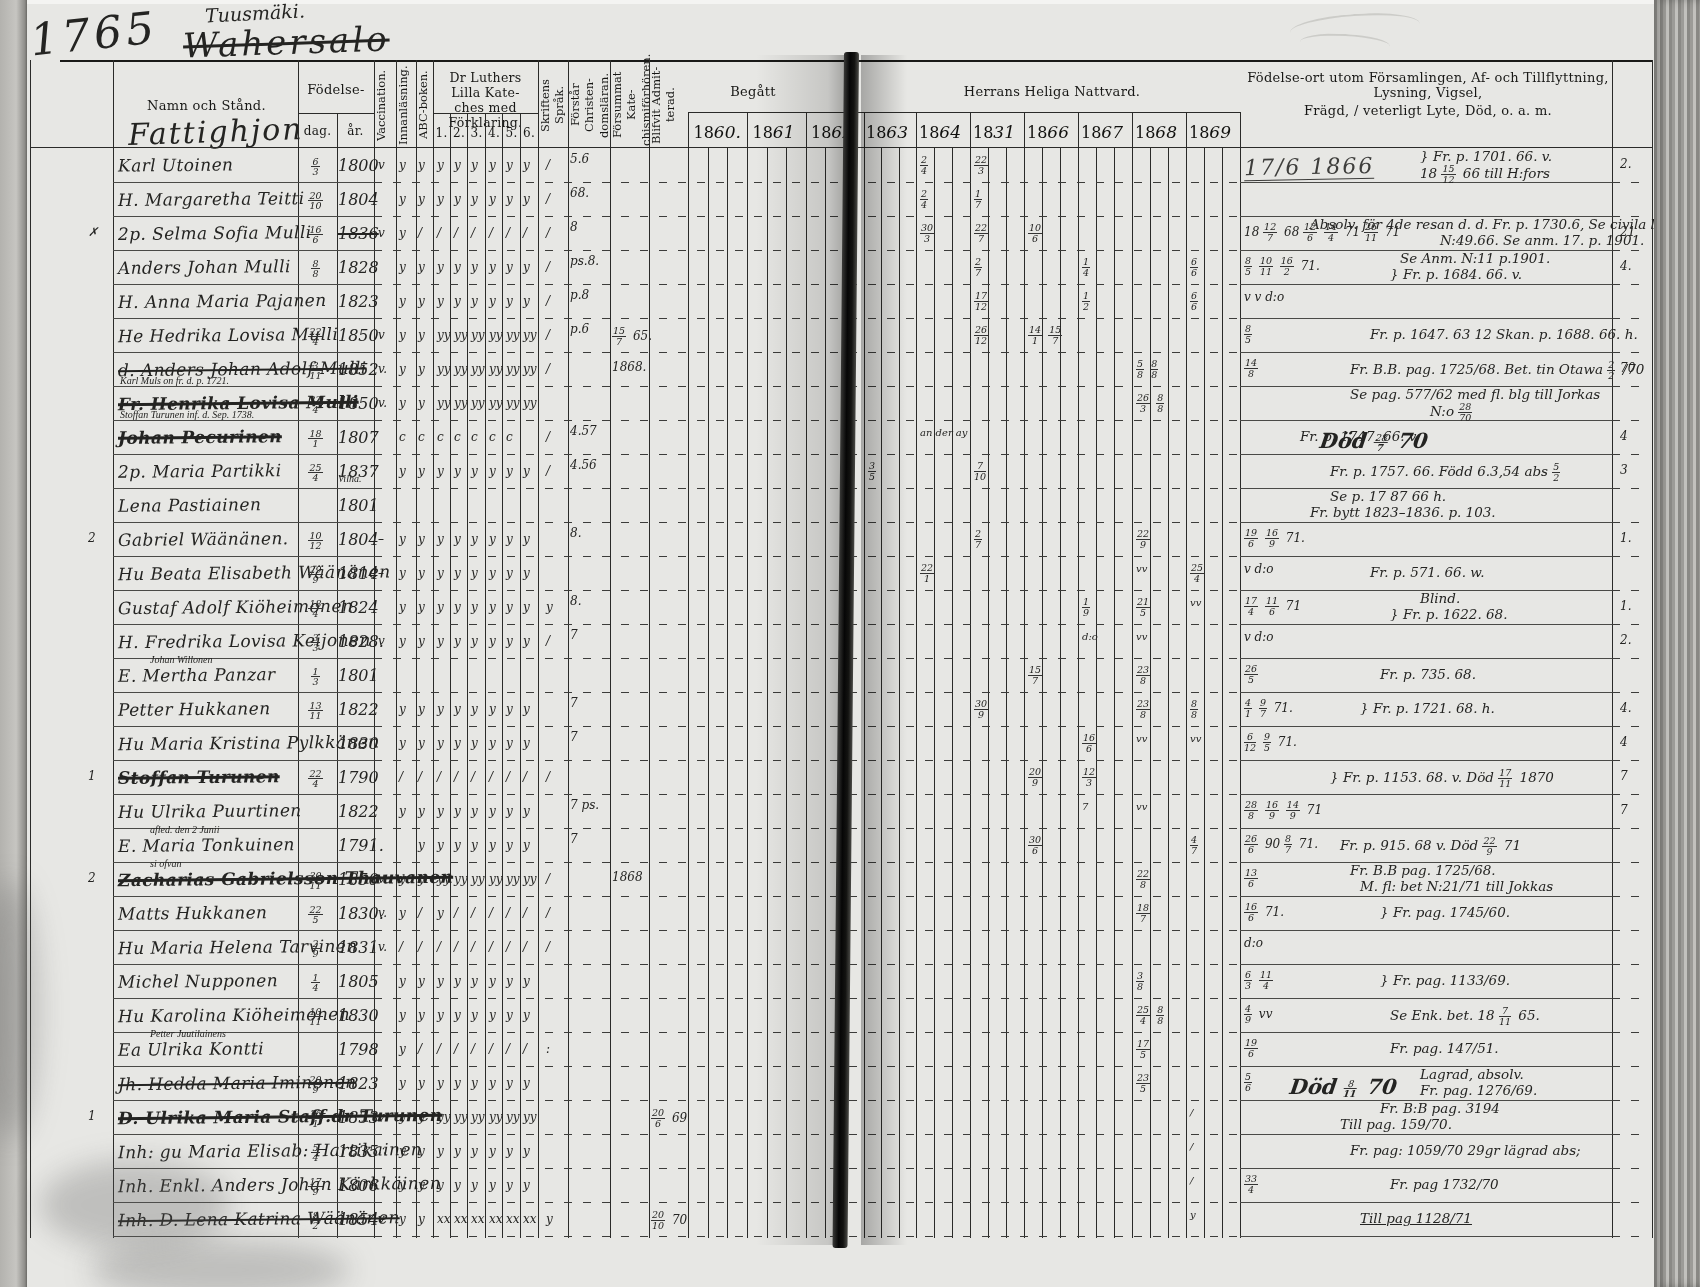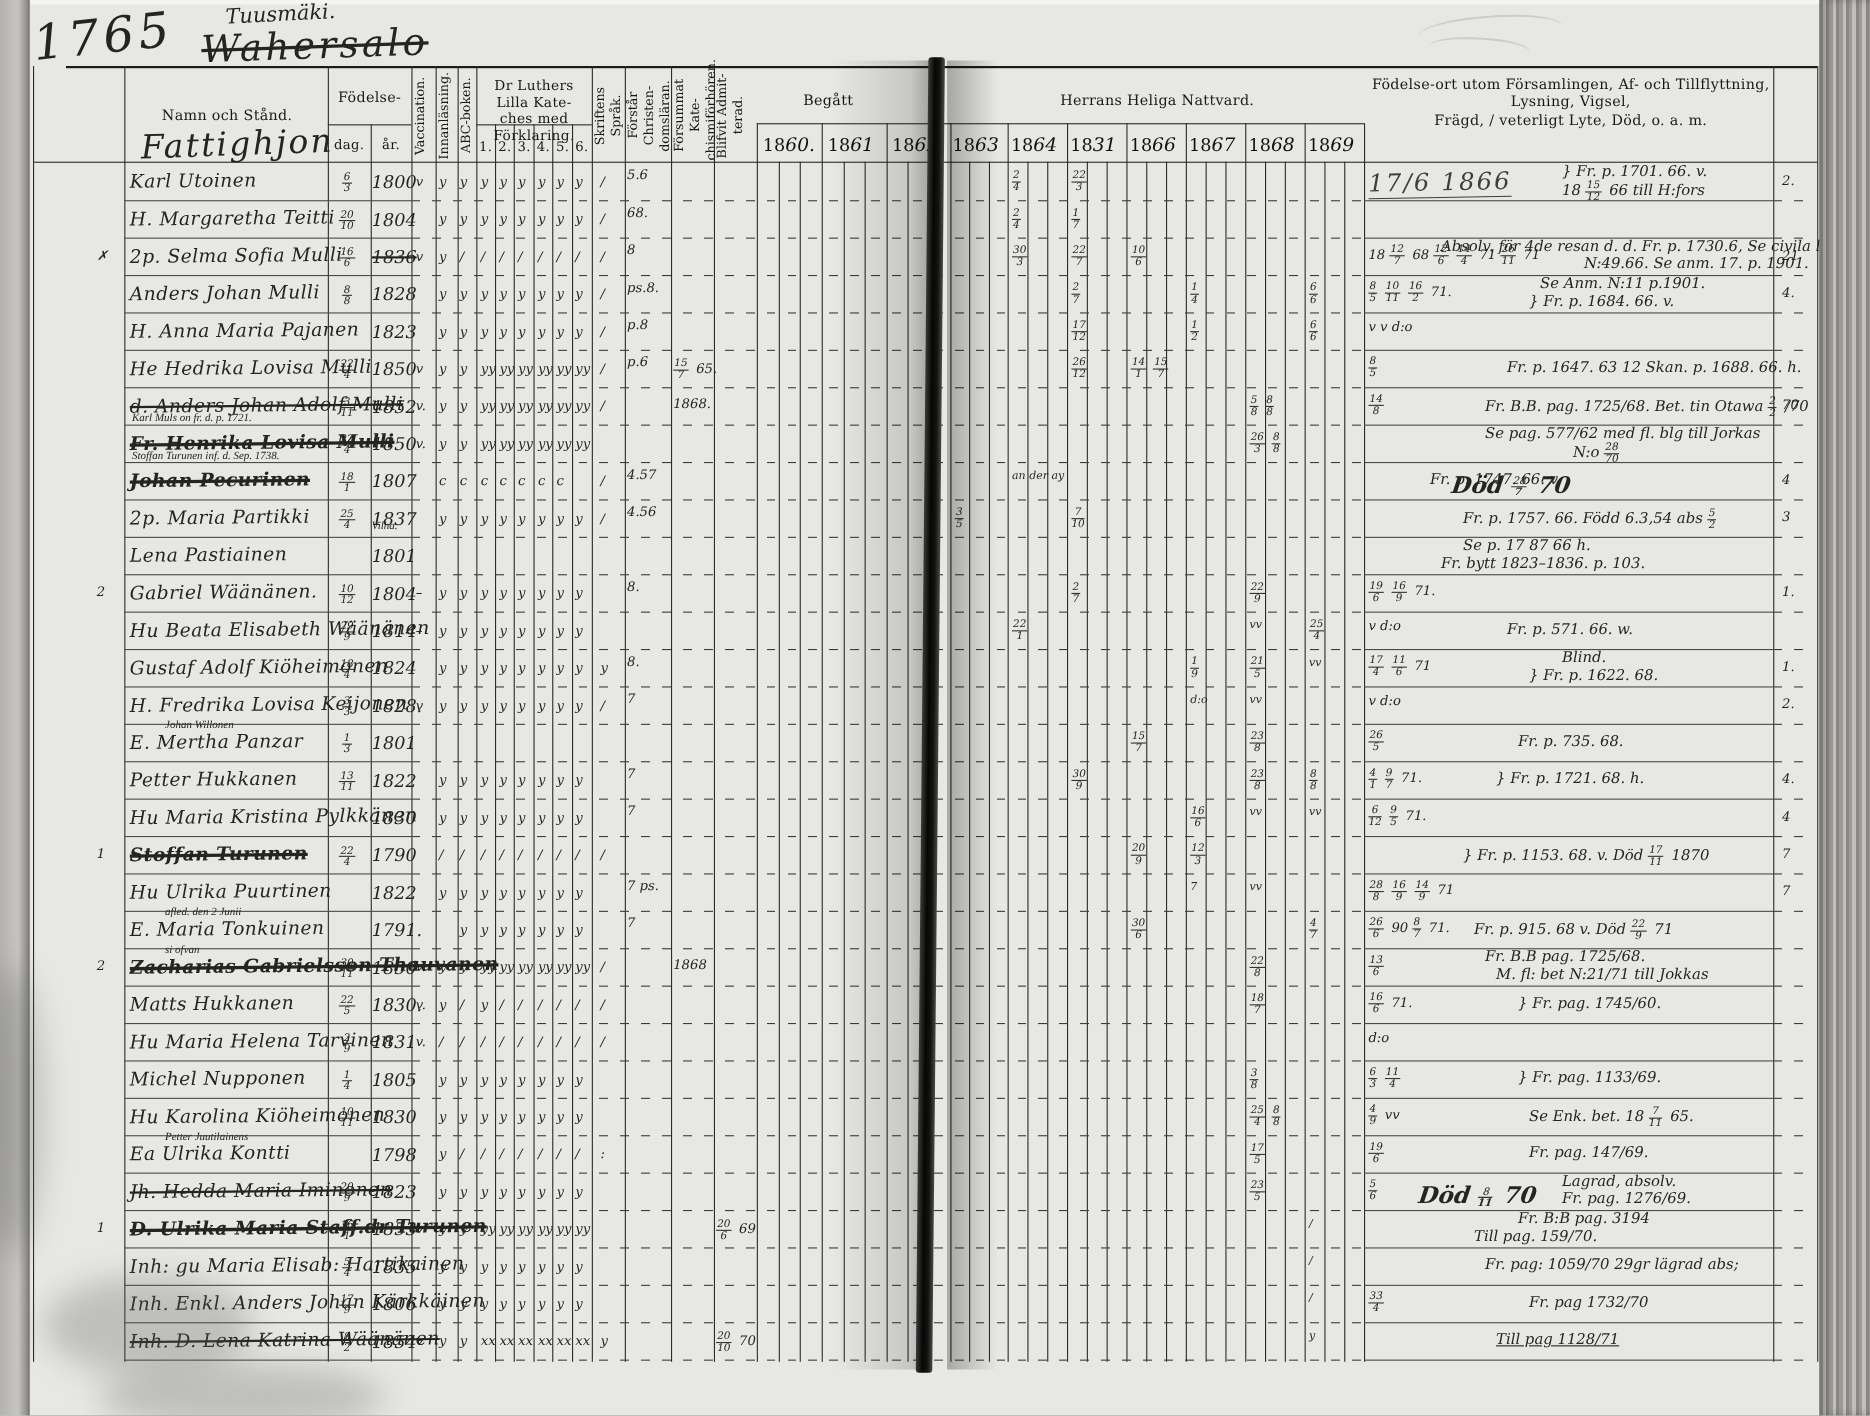--- a/index.html
+++ b/index.html
@@ -777,21 +777,21 @@
         <div class="hw mark" style="left: 418px; top: 8px;">/</div>
         <div class="hw mark" style="left: 437px; top: 8px;">/</div>
         <div class="hw mark" style="left: 454px; top: 8px;">/</div>
         <div class="hw mark" style="left: 471px; top: 8px;">/</div>
         <div class="hw mark" style="left: 489px; top: 8px;">/</div>
         <div class="hw mark" style="left: 506px; top: 8px;">/</div>
         <div class="hw mark" style="left: 523px; top: 8px;">/</div>
         <div class="hw mark" style="left: 546px; top: 8px;">:</div>
         <div class="hw" style="left: 1136px; top: 5px; font-size: 10px;"><span class="frac"><b>17</b><u>5</u></span></div>
         <div class="hw small" style="left: 1244px; top: 4px;"><span class="frac"><b>19</b><u>6</u></span></div>
-        <div class="hw ann" style="left: 1390px; top: 6px;">Fr. pag. 147/69.</div>
+        <div class="hw ann" style="left: 1390px; top: 6px;">Fr. pag. 147/51.</div>
       </div>
       <div class="" style="position: absolute; left: 0px; top: 1068px; width: 1700px; height: 34px;">
         <div class="hw name struck" style="left: 118px; top: 5px; max-width: 230px;">Jh. Hedda Maria Iminonen</div>
         <div class="hw" style="left: 300px; top: 6px; width: 34px; text-align: center;"><span class="frac"><b>20</b><u>9</u></span></div>
         <div class="hw" style="left: 338px; top: 6px; font-size: 16px;">1823</div>
         <div class="hw mark" style="left: 399px; top: 8px;">y</div>
         <div class="hw mark" style="left: 418px; top: 8px;">y</div>
         <div class="hw mark" style="left: 437px; top: 8px;">y</div>
         <div class="hw mark" style="left: 454px; top: 8px;">y</div>
         <div class="hw mark" style="left: 471px; top: 8px;">y</div>

